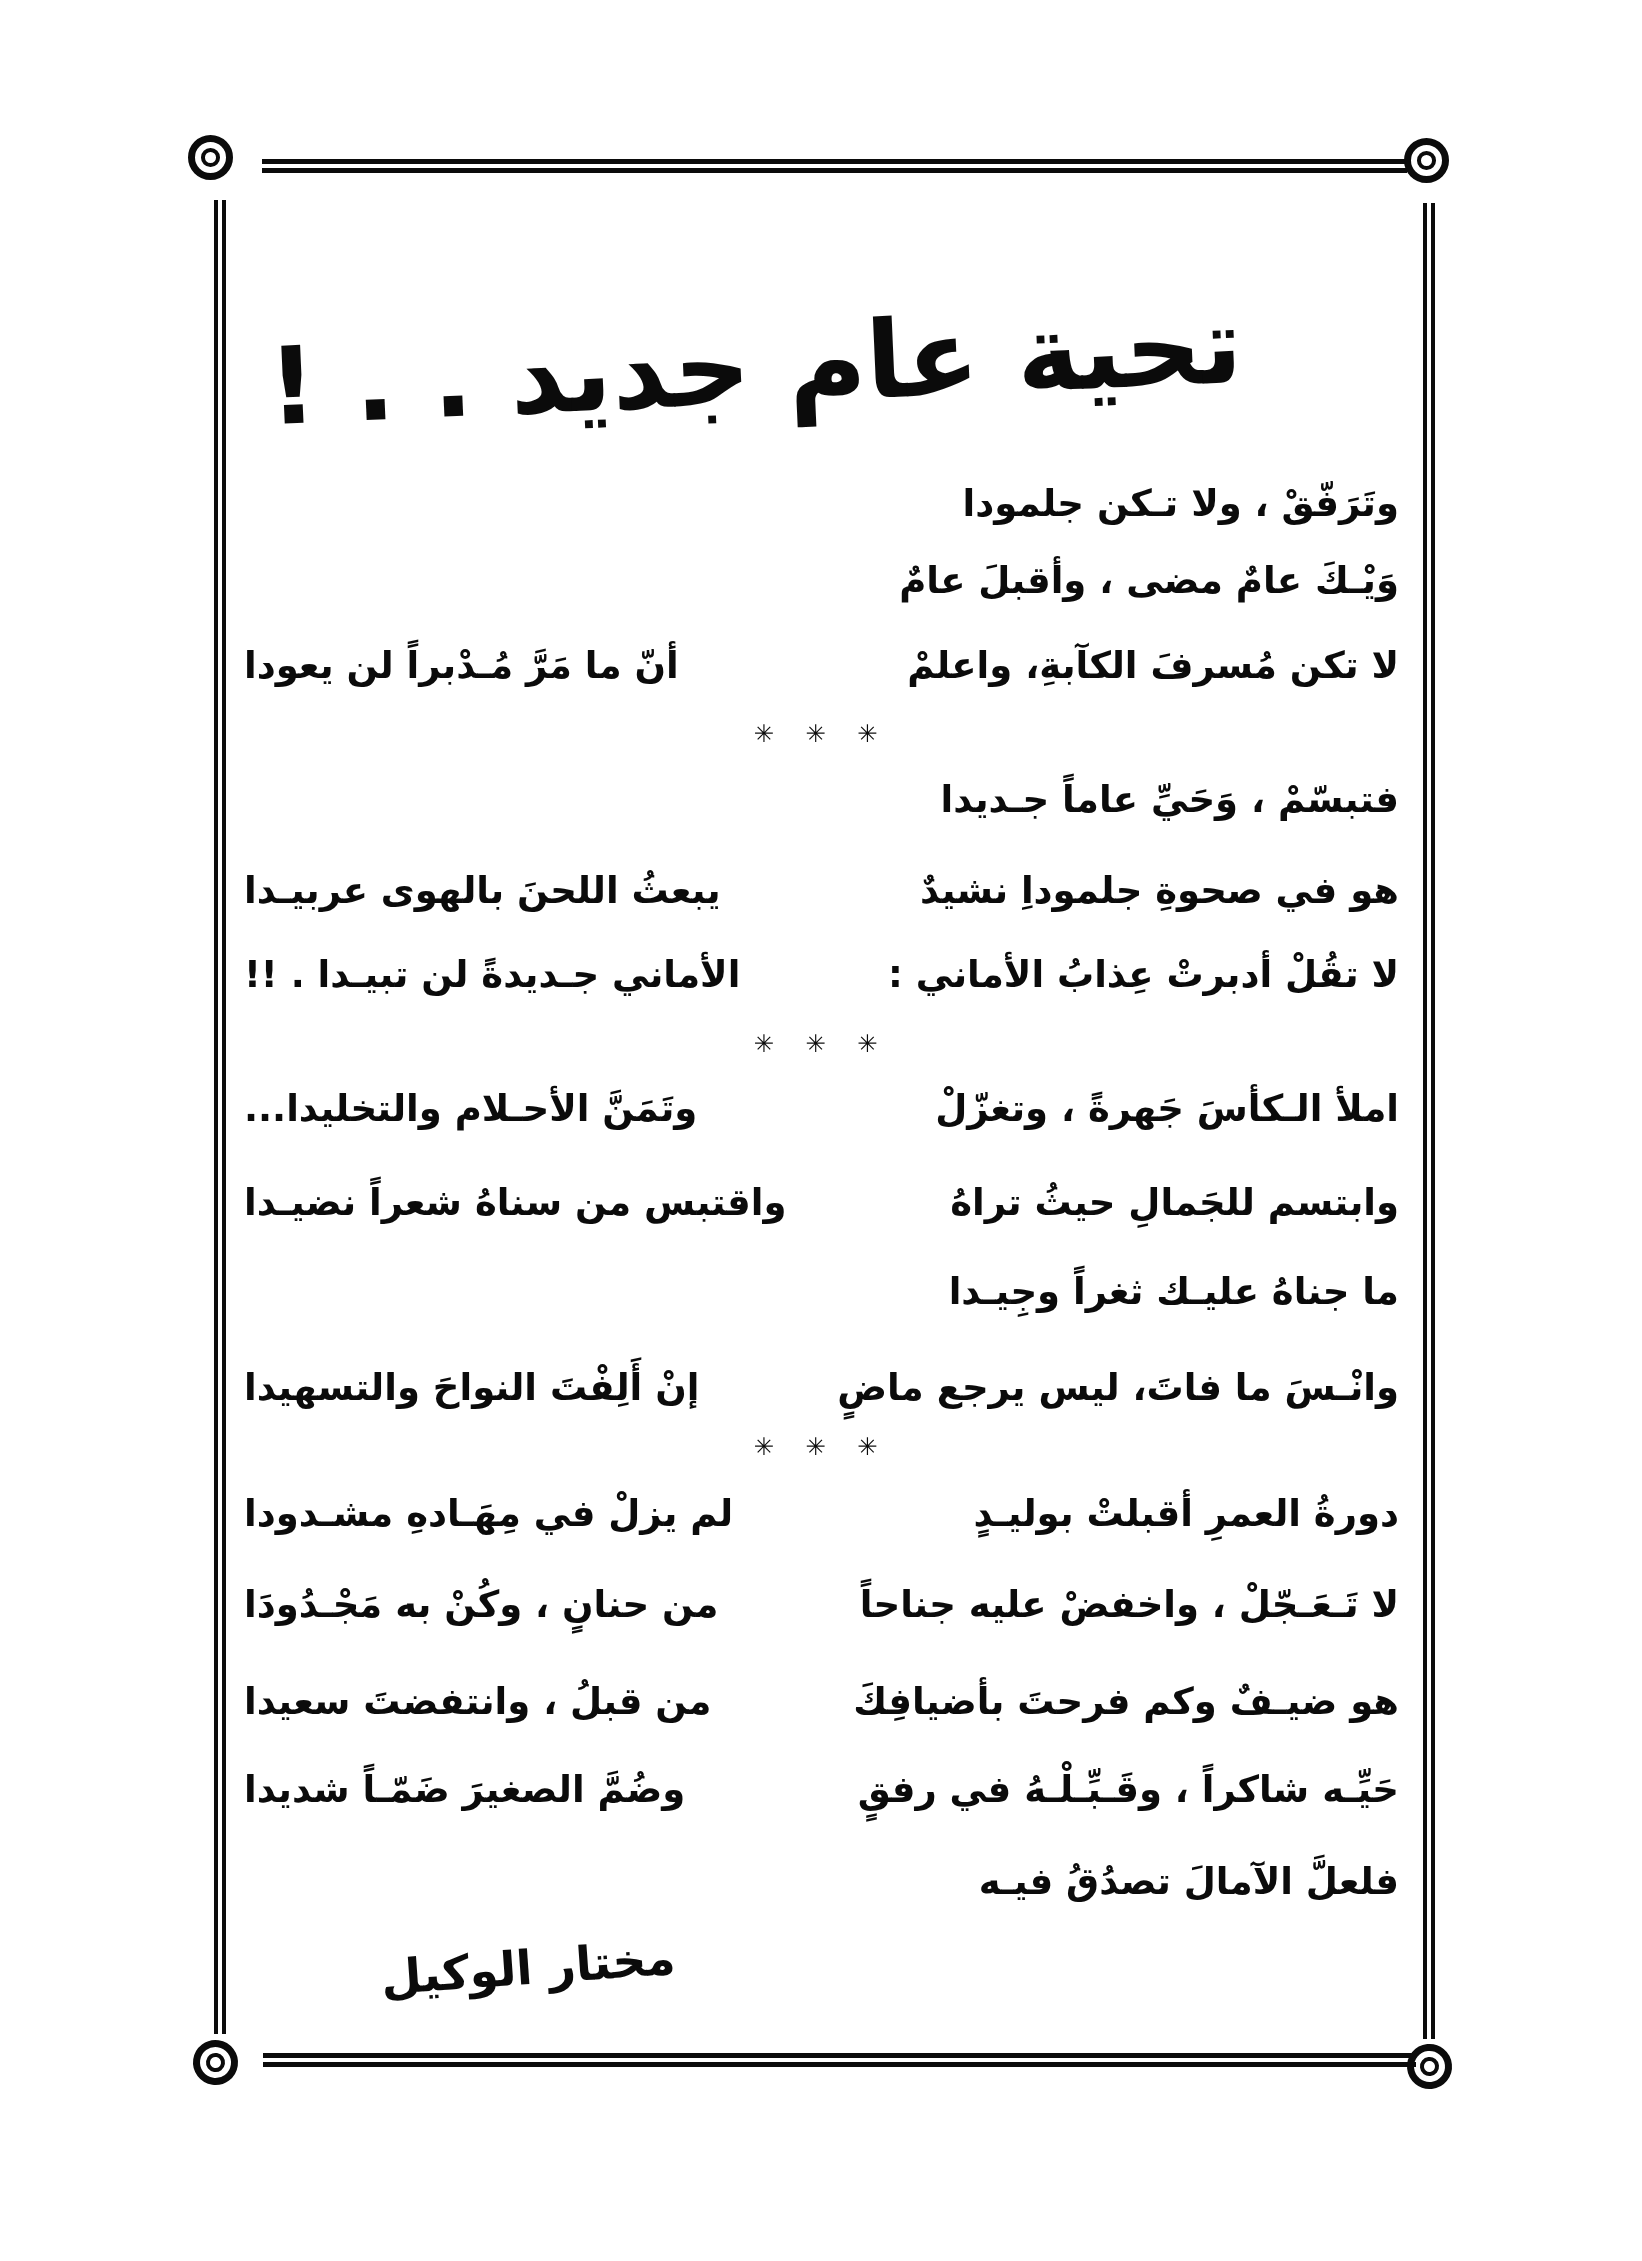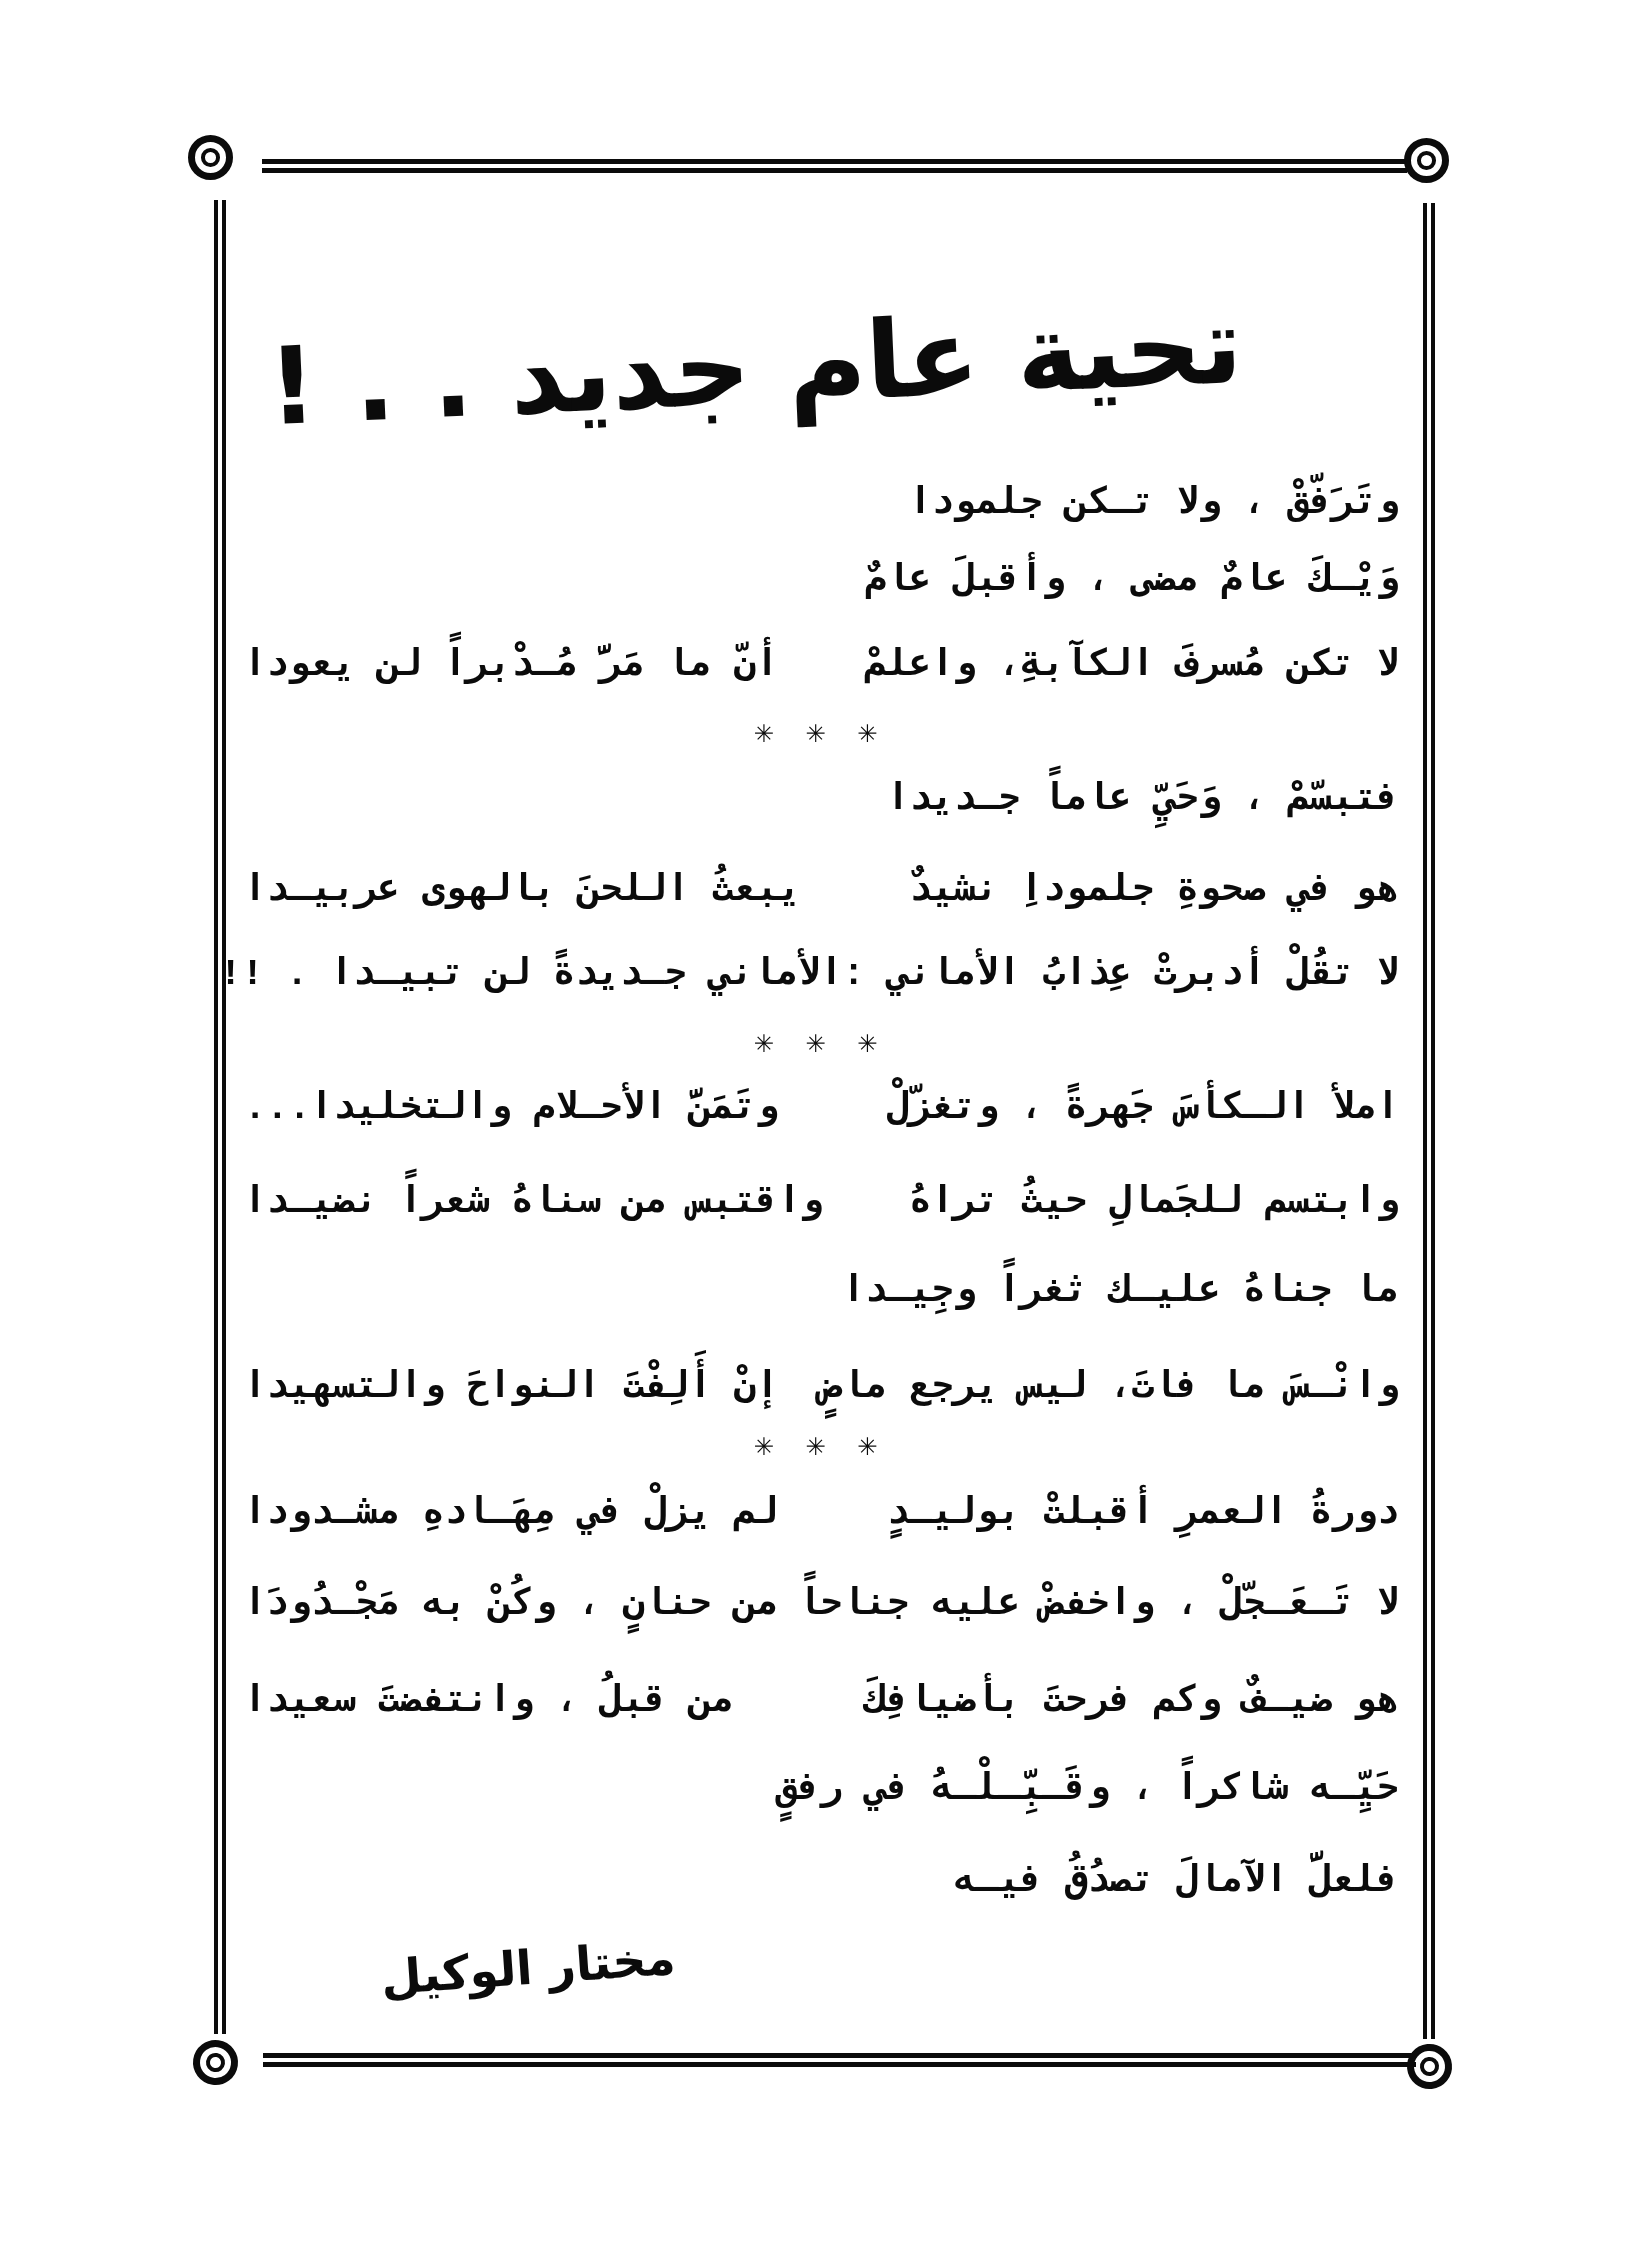--- a/index.html
+++ b/index.html
@@ -83,21 +83,21 @@
     height: 73px;
     display: flex;
     justify-content: space-between;
     align-items: center;
     direction: rtl;
     font-size: 37px;
     font-weight: bold;
     line-height: 73px;
     white-space: nowrap;
   }
-  .hemi { display: inline-block; font-family: Liberation Mono, monospace; }
+  .hemi { display: inline-block; }
 
   .separator {
     position: absolute;
     left: 244px;
     width: 1155px;
     height: 57px;
     line-height: 57px;
     text-align: center;
     font-size: 24.4px;
     font-weight: bold;
@@ -197,20 +197,21 @@
   <div class="verse" style="top:1568px">
     <span class="hemi">لا تَـعَـجّلْ ، واخفضْ عليه جناحاً</span>
     <span class="hemi">من حنانٍ ، وكُنْ به مَجْـدُودَا</span>
   </div>
   <div class="verse" style="top:1665px">
     <span class="hemi">هو ضيـفٌ وكم فرحتَ بأضيافِكَ</span>
     <span class="hemi">من قبلُ ، وانتفضتَ سعيدا</span>
   </div>
   <div class="verse" style="top:1753px">
     <span class="hemi">حَيِّـه شاكراً ، وقَـبِّـلْـهُ في رفقٍ</span>
+    <span class="hemi">وضُمَّ الصغيرَ ضَمّـاً شديدا</span>
   </div>
   <div class="verse" style="top:1845px">
     <span class="hemi">فلعلَّ الآمالَ تصدُقُ فيـه</span>
   </div>
 
   <div class="signature">مختار الوكيل</div>
 
 </div>
 
 

